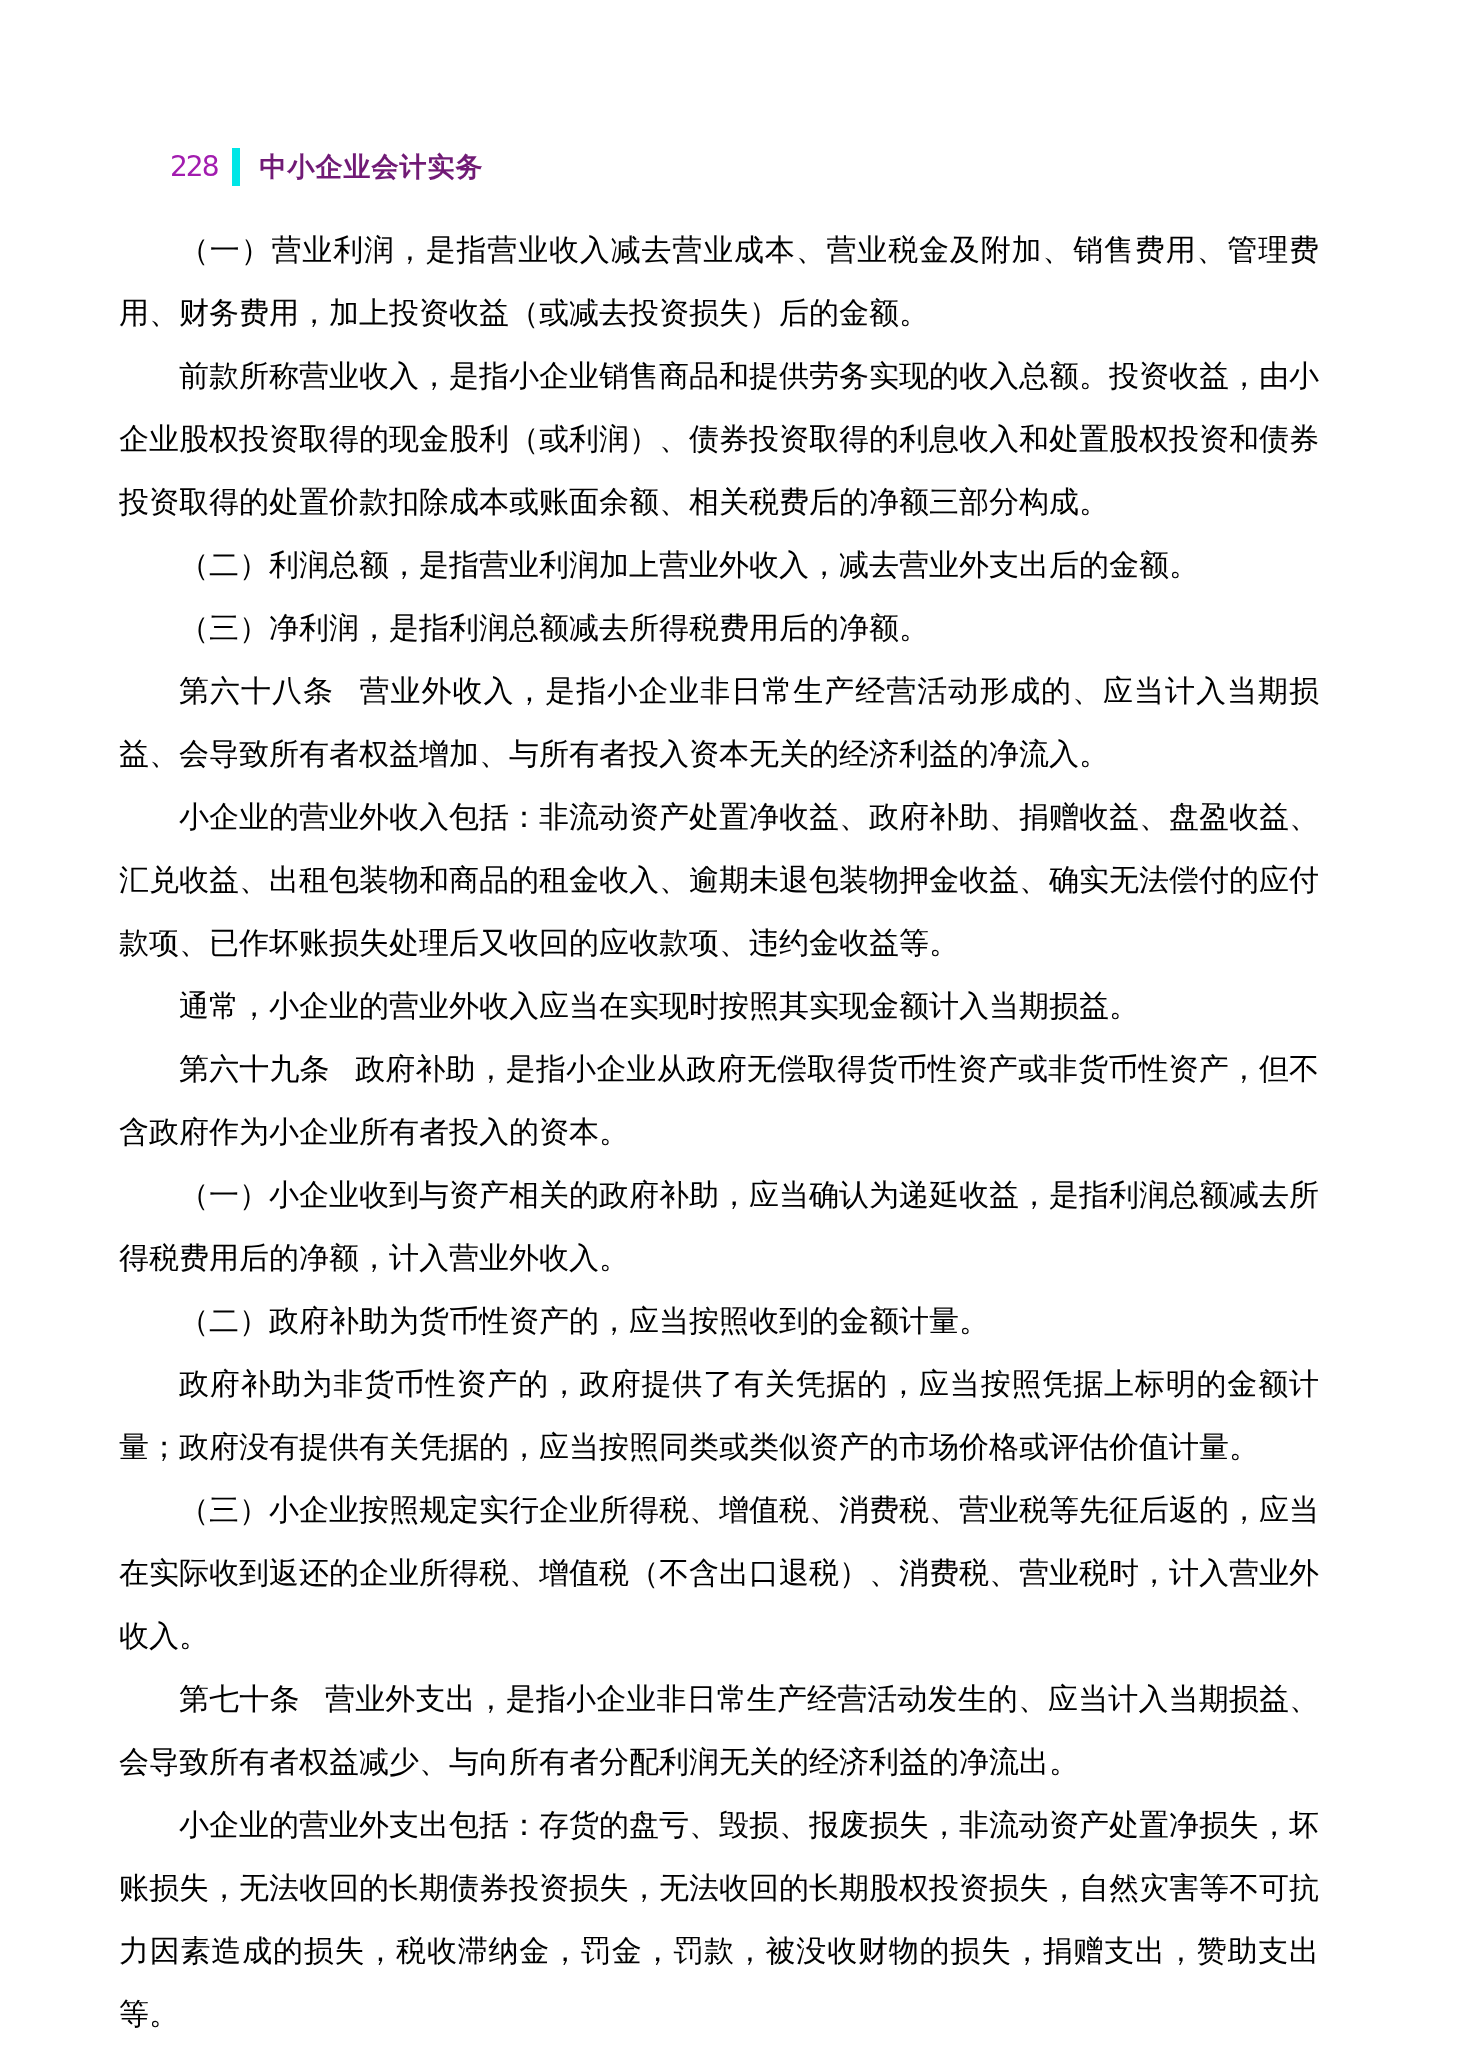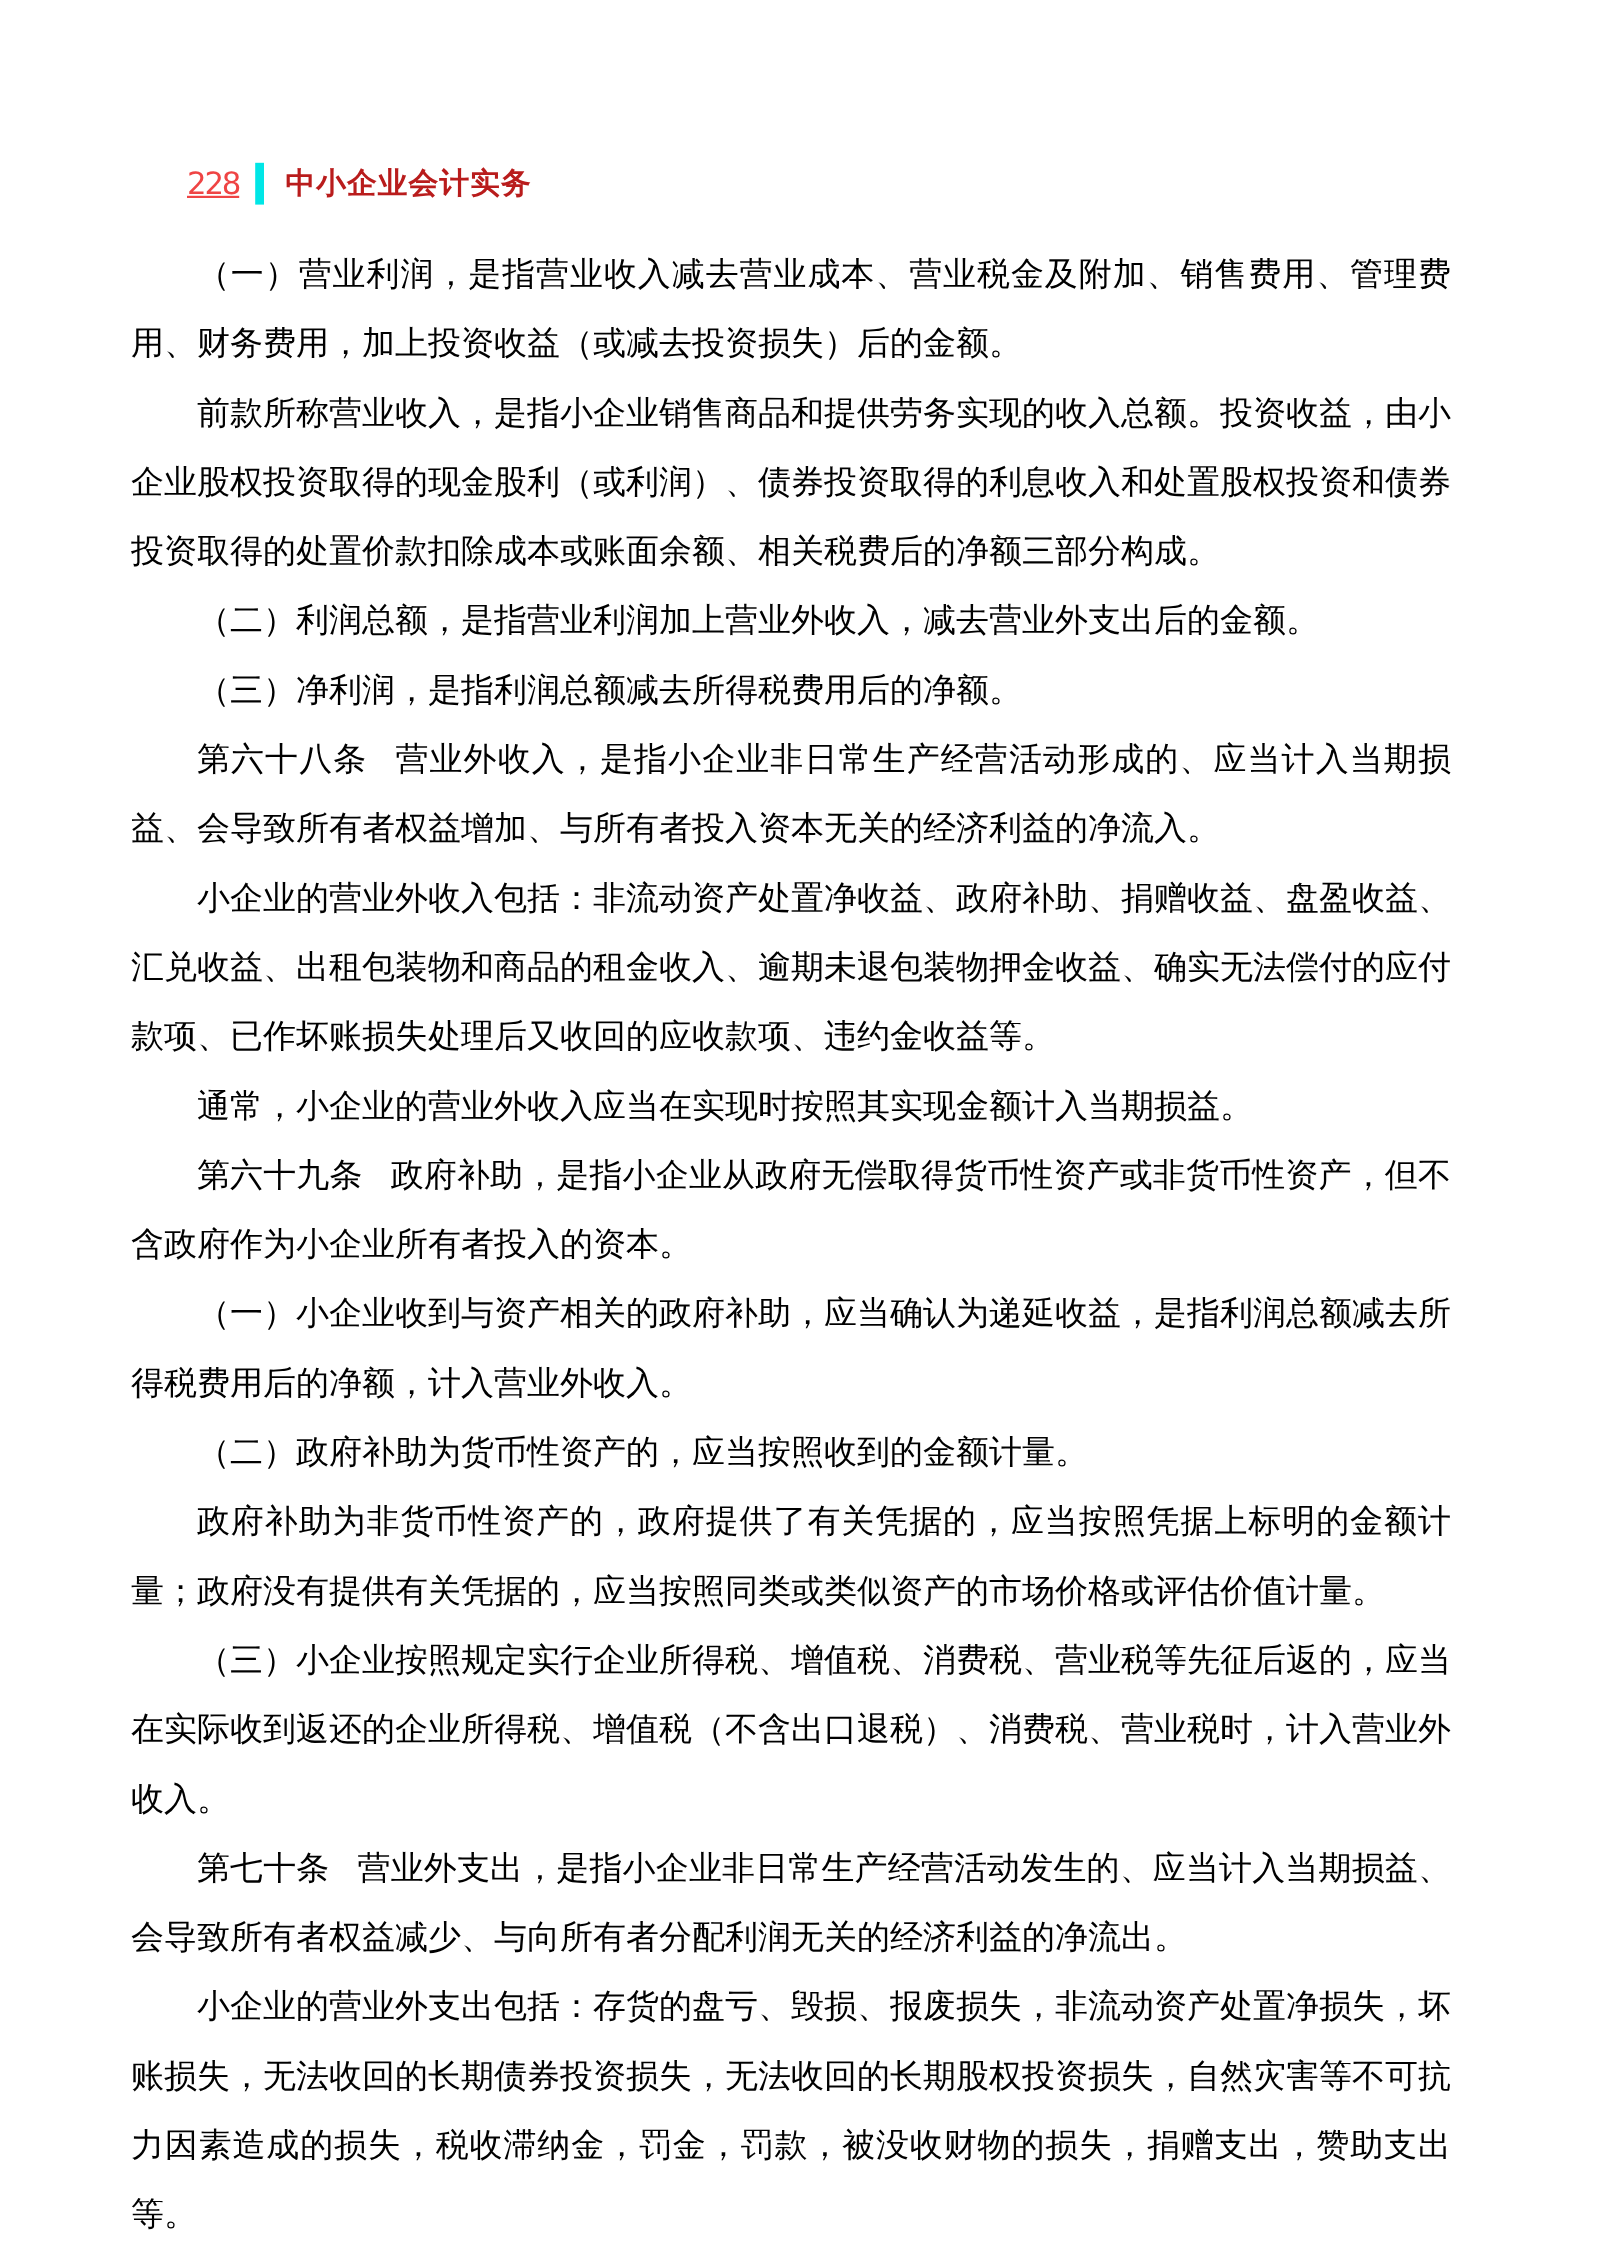--- a/index.html
+++ b/index.html
@@ -20,37 +20,36 @@
     position: absolute;
     top: 148px;
     left: 170px;
     display: flex;
     align-items: center;
   }
   .page-number {
     font-family: "DejaVu Sans", "Liberation Sans", sans-serif;
     font-size: 28px;
     font-weight: 500;
-    color: #ef4444;
+    color: #a21caf;
     letter-spacing: -2px;
     line-height: 38px;
-    text-decoration: underline;
   }
   .header-bar {
     display: inline-block;
     width: 8px;
     height: 38px;
     margin: 0 19px 0 15px;
     background: #00e6e6; 
   }
   .book-title {
     font-family: "DejaVu Sans", "Liberation Sans", sans-serif;
     font-size: 27px;
     font-weight: bold;
-    color: #b91c1c;
+    color: #701a75;
     letter-spacing: 1px;
     line-height: 38px;
   }
   .page-body {
     position: absolute;
     top: 218px;
     left: 119px;
     width: 1200px;
     font-size: 30px;
     line-height: 63px;

